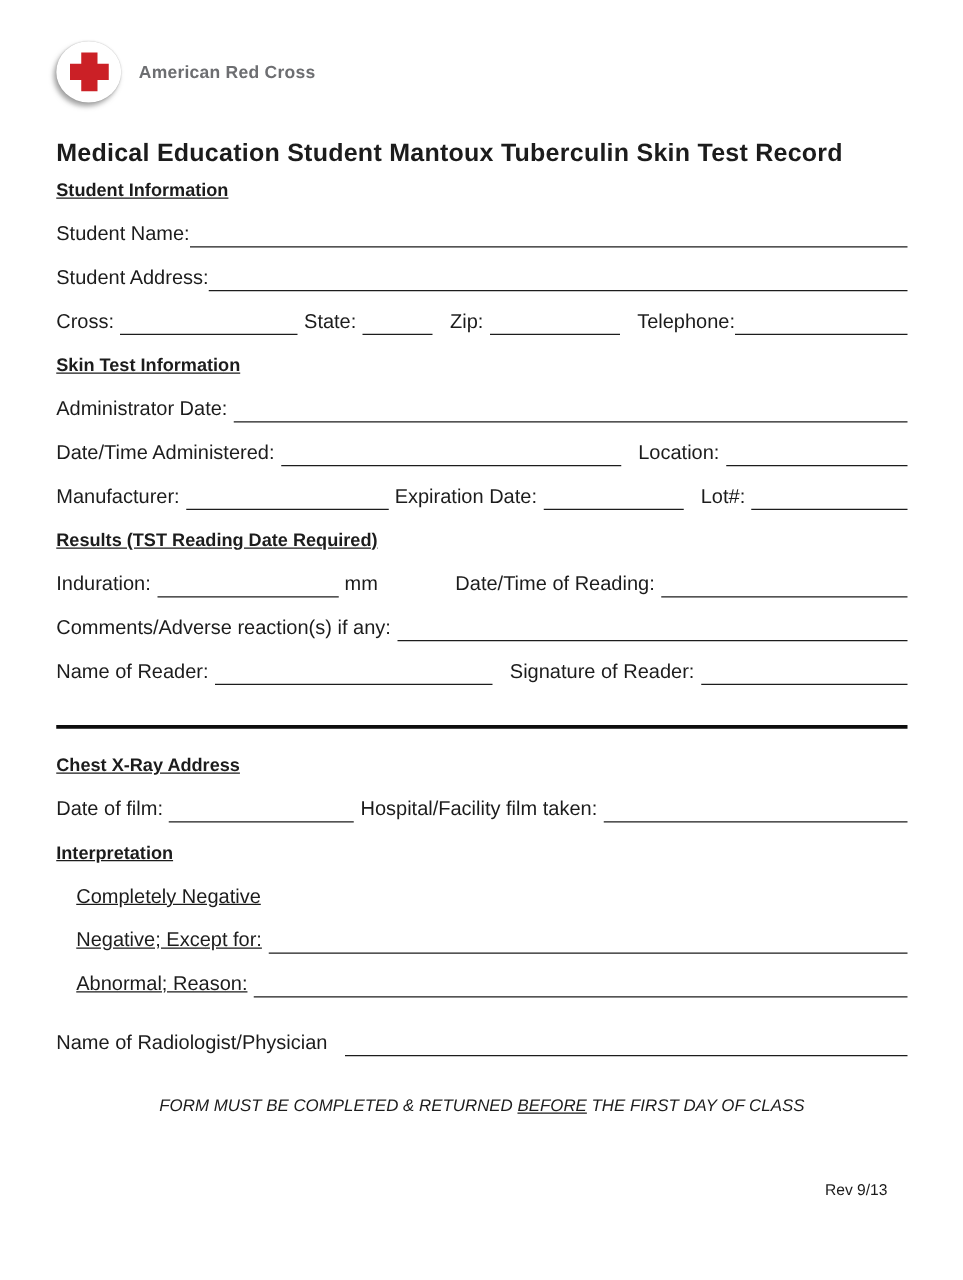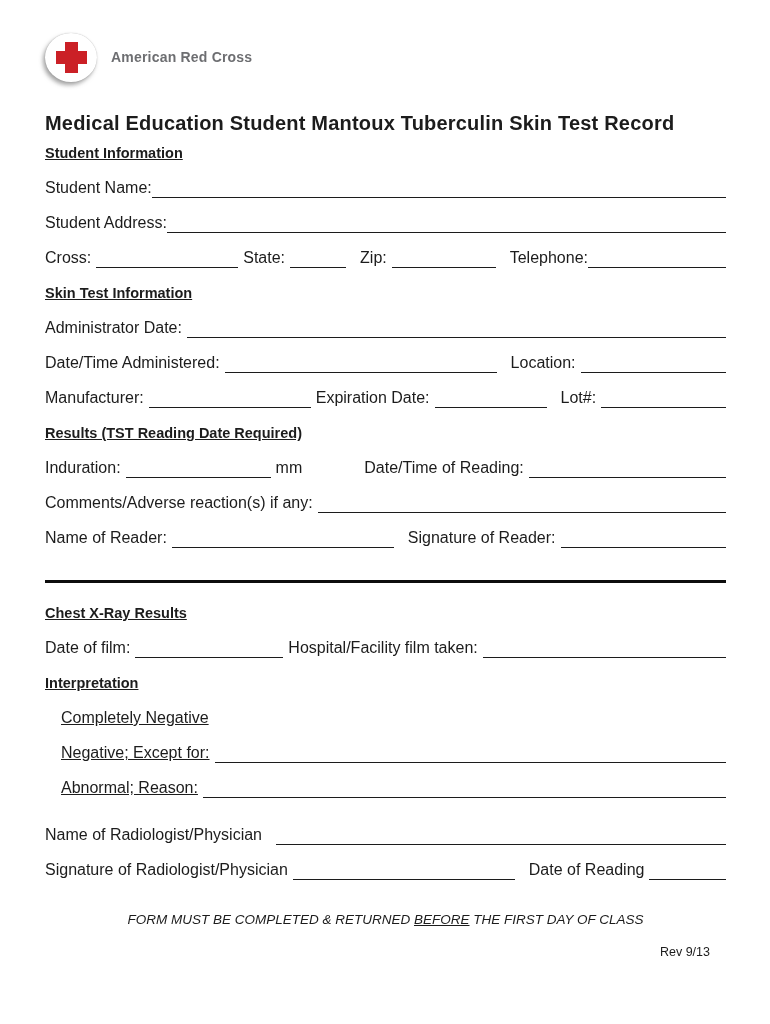--- a/index.html
+++ b/index.html
@@ -116,21 +116,21 @@
 
   <div class="row">
     <span class="lbl">Name of Reader:</span>
     <span class="blank fixed gap" style="width:222px"></span>
     <span class="lbl gap-lg">Signature of Reader:</span>
     <span class="blank gap"></span>
   </div>
 
   <div class="divider"></div>
 
-  <div class="sec-heading">Chest X-Ray Results</div>
+  <div class="sec-heading">Chest X-Ray Address</div>
 
   <div class="row">
     <span class="lbl">Date of film:</span>
     <span class="blank fixed gap" style="width:148px"></span>
     <span class="lbl gap">Hospital/Facility film taken:</span>
     <span class="blank gap"></span>
   </div>
 
   <div class="sec-heading">Interpretation</div>
 
@@ -149,26 +149,20 @@
     <span class="blank fixed check-line"></span>
     <span class="lbl opt-label">Abnormal; Reason:</span>
     <span class="blank gap"></span>
   </div>
 
   <div class="row" style="margin-top:27px">
     <span class="lbl">Name of Radiologist/Physician</span>
     <span class="blank gap-lg"></span>
   </div>
 
-  <div class="row">
-    <span class="lbl">Signature of Radiologist/Physician</span>
-    <span class="blank fixed gap" style="width:222px"></span>
-    <span class="lbl gap-lg">Date of Reading</span>
-    <span class="blank gap"></span>
-  </div>
 
   <div class="footer-note">
     <span>FORM MUST BE COMPLETED &amp; RETURNED </span><span class="ul">BEFORE</span><span> THE FIRST DAY OF CLASS</span>
   </div>
 
   <div class="rev">Rev 9/13</div>
 
 </div>
 
 </body></html>

